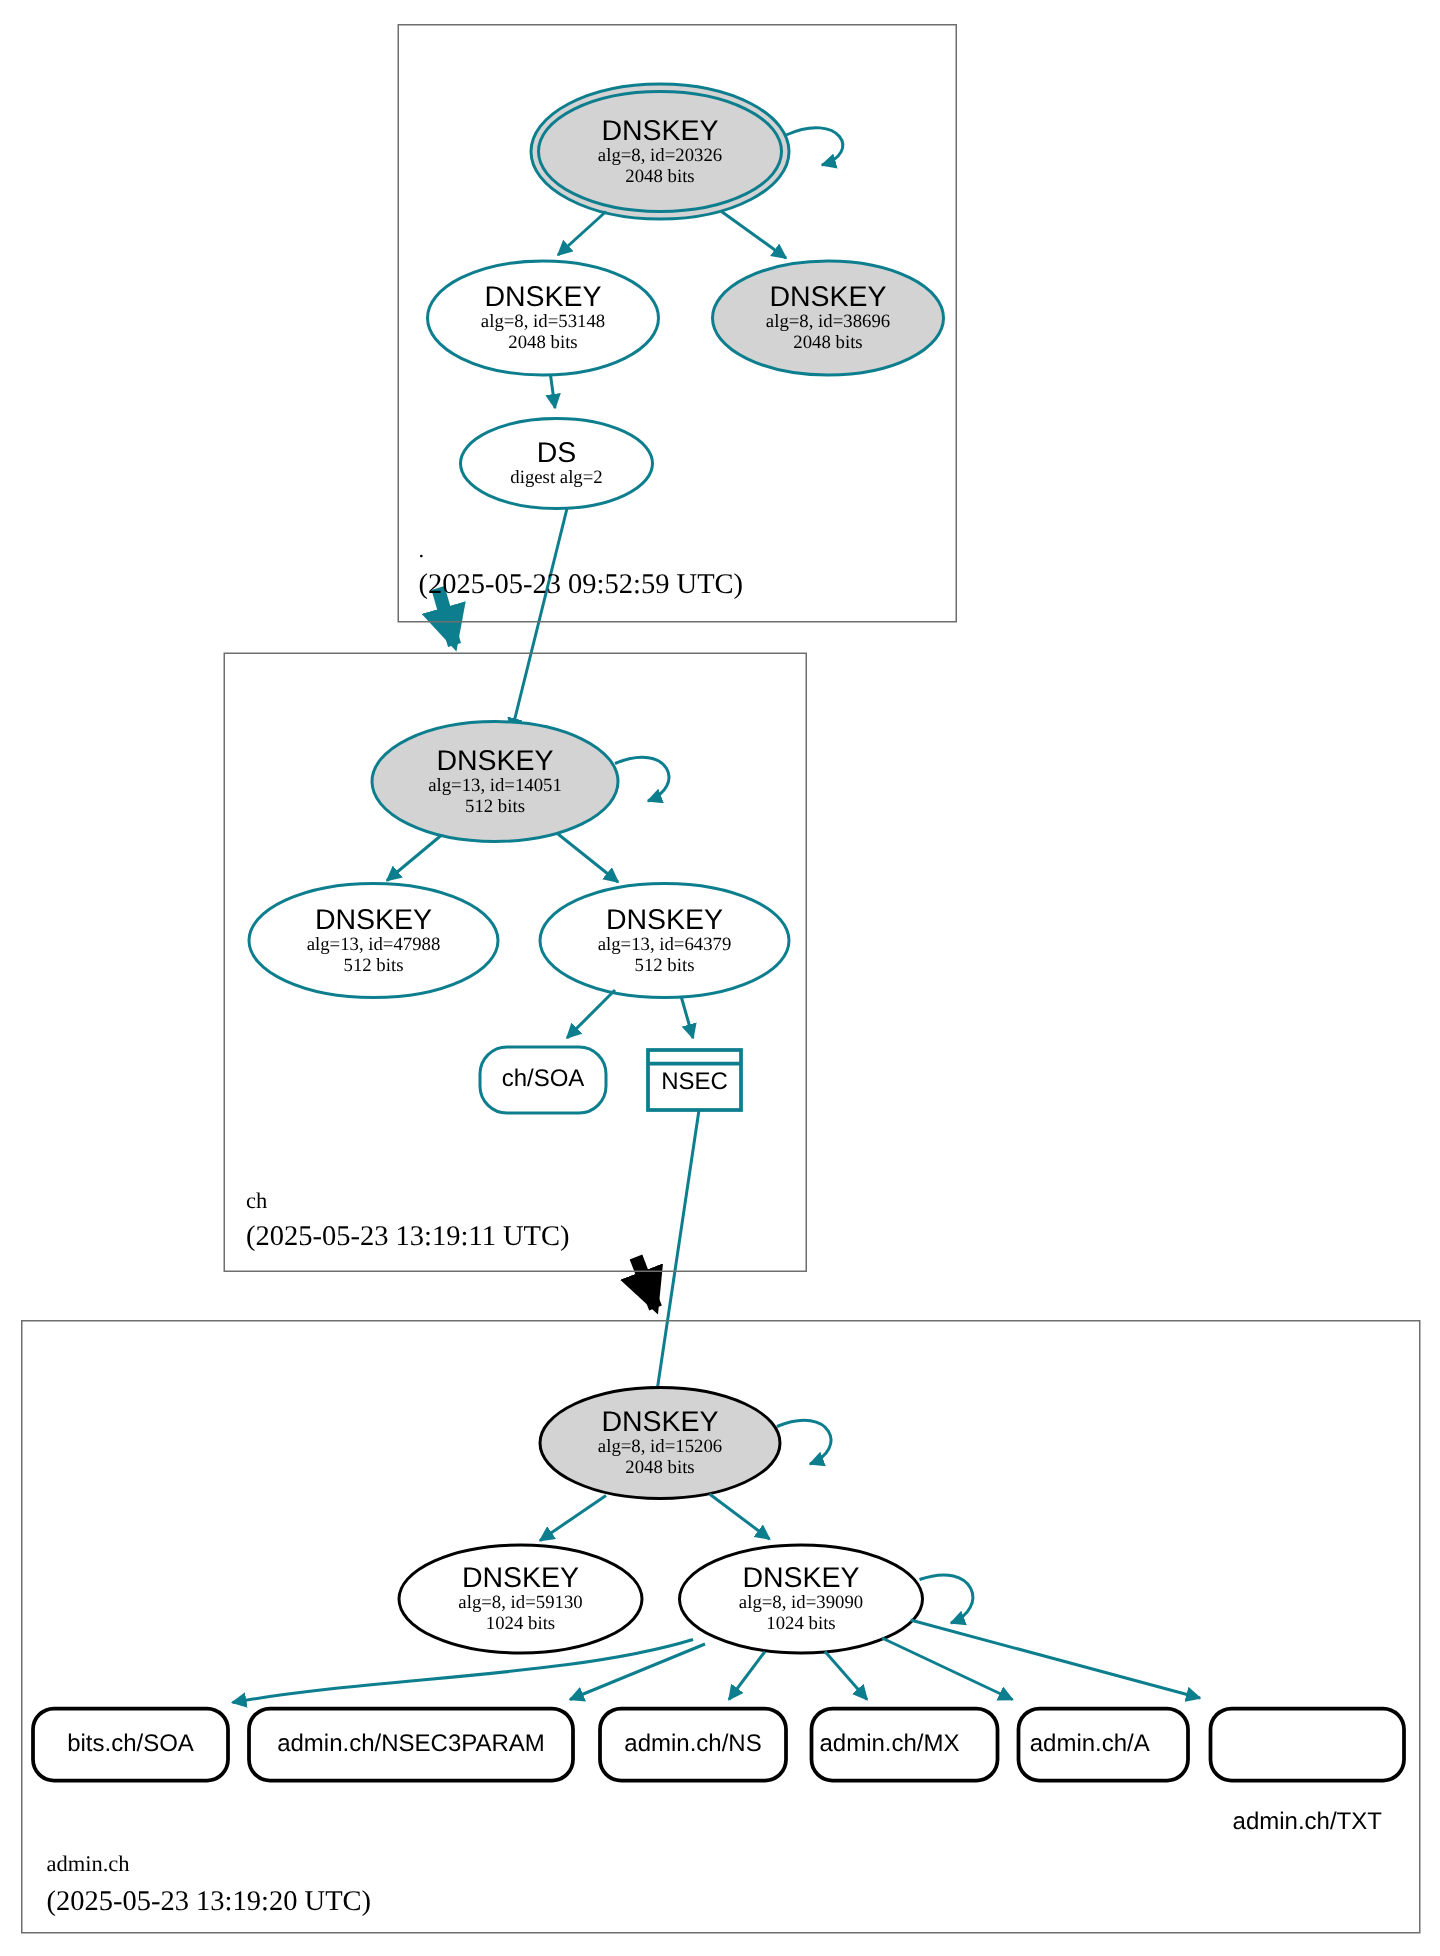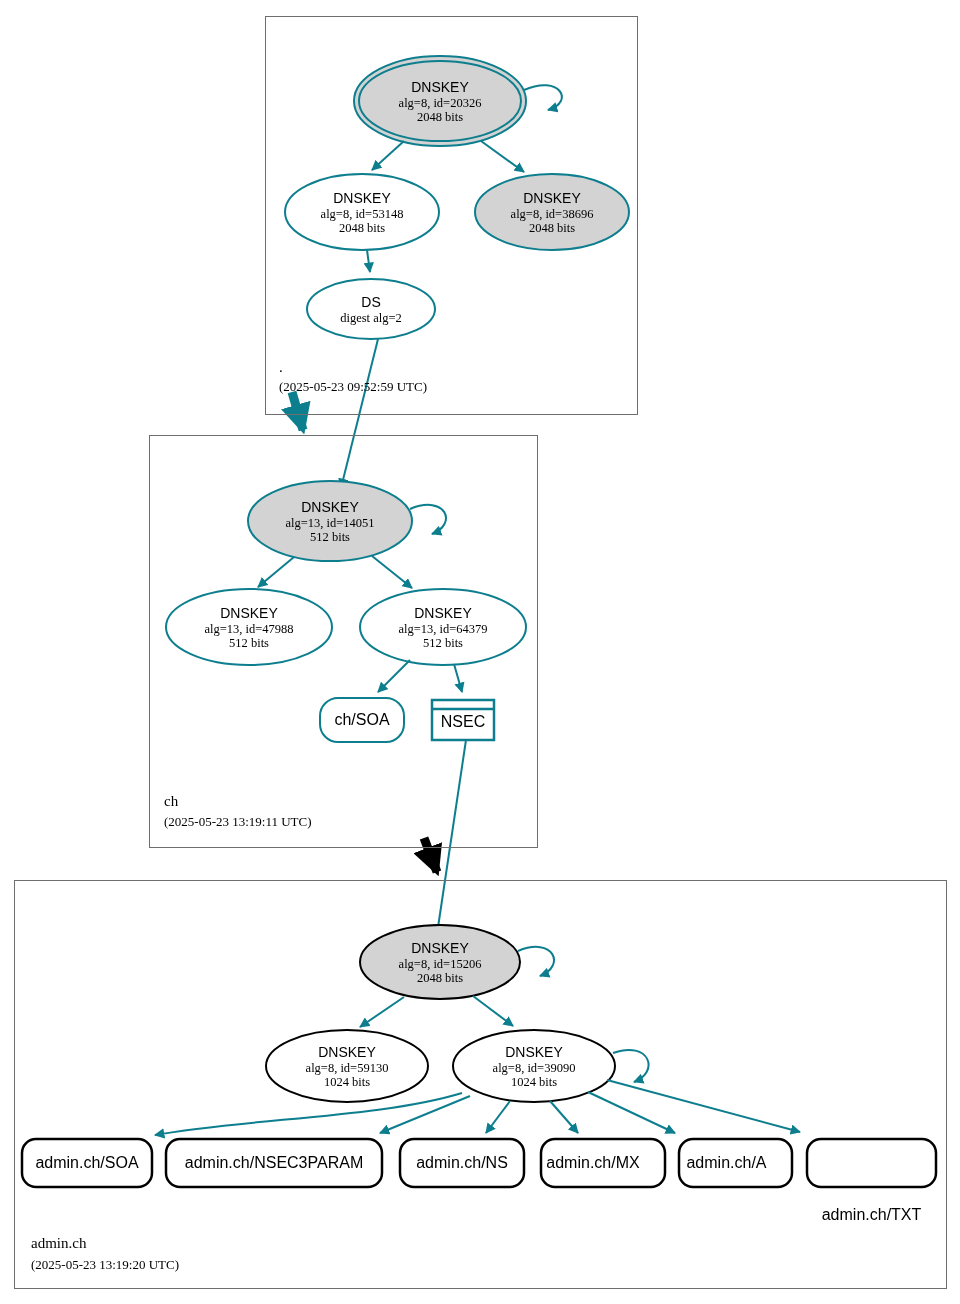--- a/index.html
+++ b/index.html
@@ -35,35 +35,35 @@
     position: absolute;
     font-family: "Liberation Serif", serif;
     font-size: 15px;
     color: #000000;
     white-space: nowrap;
     line-height: 1.0;
   }
   .zone-time {
     position: absolute;
     font-family: "Liberation Serif", serif;
-    font-size: 13px;
+    font-size: 19px;
     color: #000000;
     white-space: nowrap;
     line-height: 1.0;
   }
   .node-label {
     position: absolute;
     text-align: center;
     white-space: nowrap;
     pointer-events: none;
     color: #000000;
   }
   .nl-title {
     font-family: "Liberation Sans", sans-serif;
-    font-size: 14px;
+    font-size: 19px;
     line-height: 17px;
   }
   .nl-sub {
     font-family: "Liberation Serif", serif;
     font-size: 12.5px;
     line-height: 14px;
   }
   .rr-label {
     font-family: "Liberation Sans", sans-serif;
     font-size: 16px;
@@ -259,20 +259,20 @@
     <div class="nl-sub">alg=8, id=59130</div>
     <div class="nl-sub">1024 bits</div>
   </div>
 
   <div class="node-label" style="left:444px; top:1044px; width:180px;">
     <div class="nl-title">DNSKEY</div>
     <div class="nl-sub">alg=8, id=39090</div>
     <div class="nl-sub">1024 bits</div>
   </div>
 
-  <div class="node-label rr-label" style="left:22px; top:1154px; width:130px;">admin.ch/SOA</div>
+  <div class="node-label rr-label" style="left:22px; top:1154px; width:130px;">bits.ch/SOA</div>
   <div class="node-label rr-label" style="left:166px; top:1154px; width:216px;">admin.ch/NSEC3PARAM</div>
   <div class="node-label rr-label" style="left:400px; top:1154px; width:124px;">admin.ch/NS</div>
   <div class="node-label rr-label" style="left:541px; top:1154px; width:104px;">admin.ch/MX</div>
   <div class="node-label rr-label" style="left:679px; top:1154px; width:95px;">admin.ch/A</div>
   <div class="node-label rr-label" style="left:807px; top:1206px; width:129px;">admin.ch/TXT</div>
 
 </div>
 
 </body></html>

